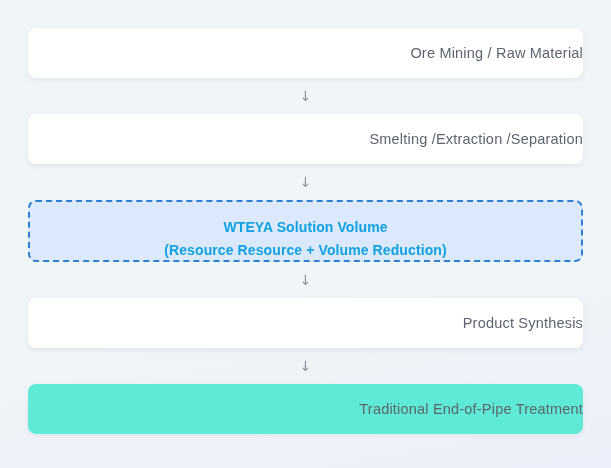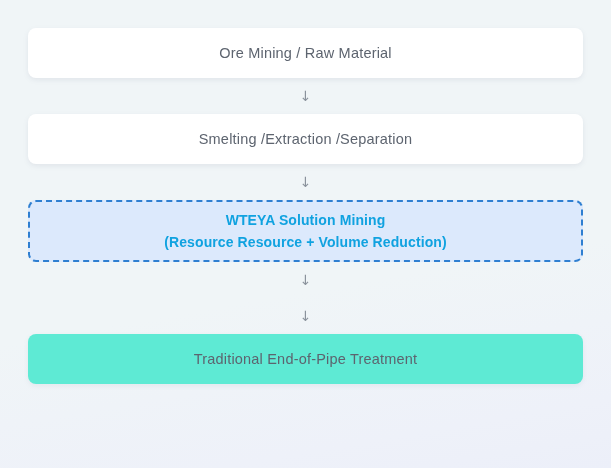--- a/index.html
+++ b/index.html
@@ -31,21 +31,21 @@
     display: flex;
     flex-direction: column;
     align-items: stretch;
   }
   .node {
     box-sizing: border-box;
     width: 100%;
     border-radius: 8px;
     display: flex;
     align-items: center;
-    justify-content: center;
+    justify-content: flex-end;
     text-align: center;
   }
   .node-plain {
     height: 50px;
     background: #ffffff;
     box-shadow: 0 2px 5px rgba(120, 135, 155, 0.13);
   }
   .node-label {
     font-size: 14.5px;
     color: #5d646f;
@@ -106,28 +106,31 @@
 
   <div class="node node-plain">
     <span class="node-label">Smelting /Extraction /Separation</span>
   </div>
 
   <div class="connector">
     <span class="arrow-glyph">↓</span>
   </div>
 
   <div class="node node-highlight">
-    <span class="hl-line">WTEYA Solution Mining</span>
+    <span class="hl-line">WTEYA Solution Volume</span>
     <span class="hl-line">(Resource Resource + Volume Reduction)</span>
   </div>
 
   <div class="connector">
     <span class="arrow-glyph">↓</span>
   </div>
 
+  <div class="node node-plain">
+    <span class="node-label">Product Synthesis</span>
+  </div>
 
   <div class="connector">
     <span class="arrow-glyph">↓</span>
   </div>
 
   <div class="node node-muted">
     <span class="node-label">Traditional End-of-Pipe Treatment</span>
   </div>
 
 </div>

